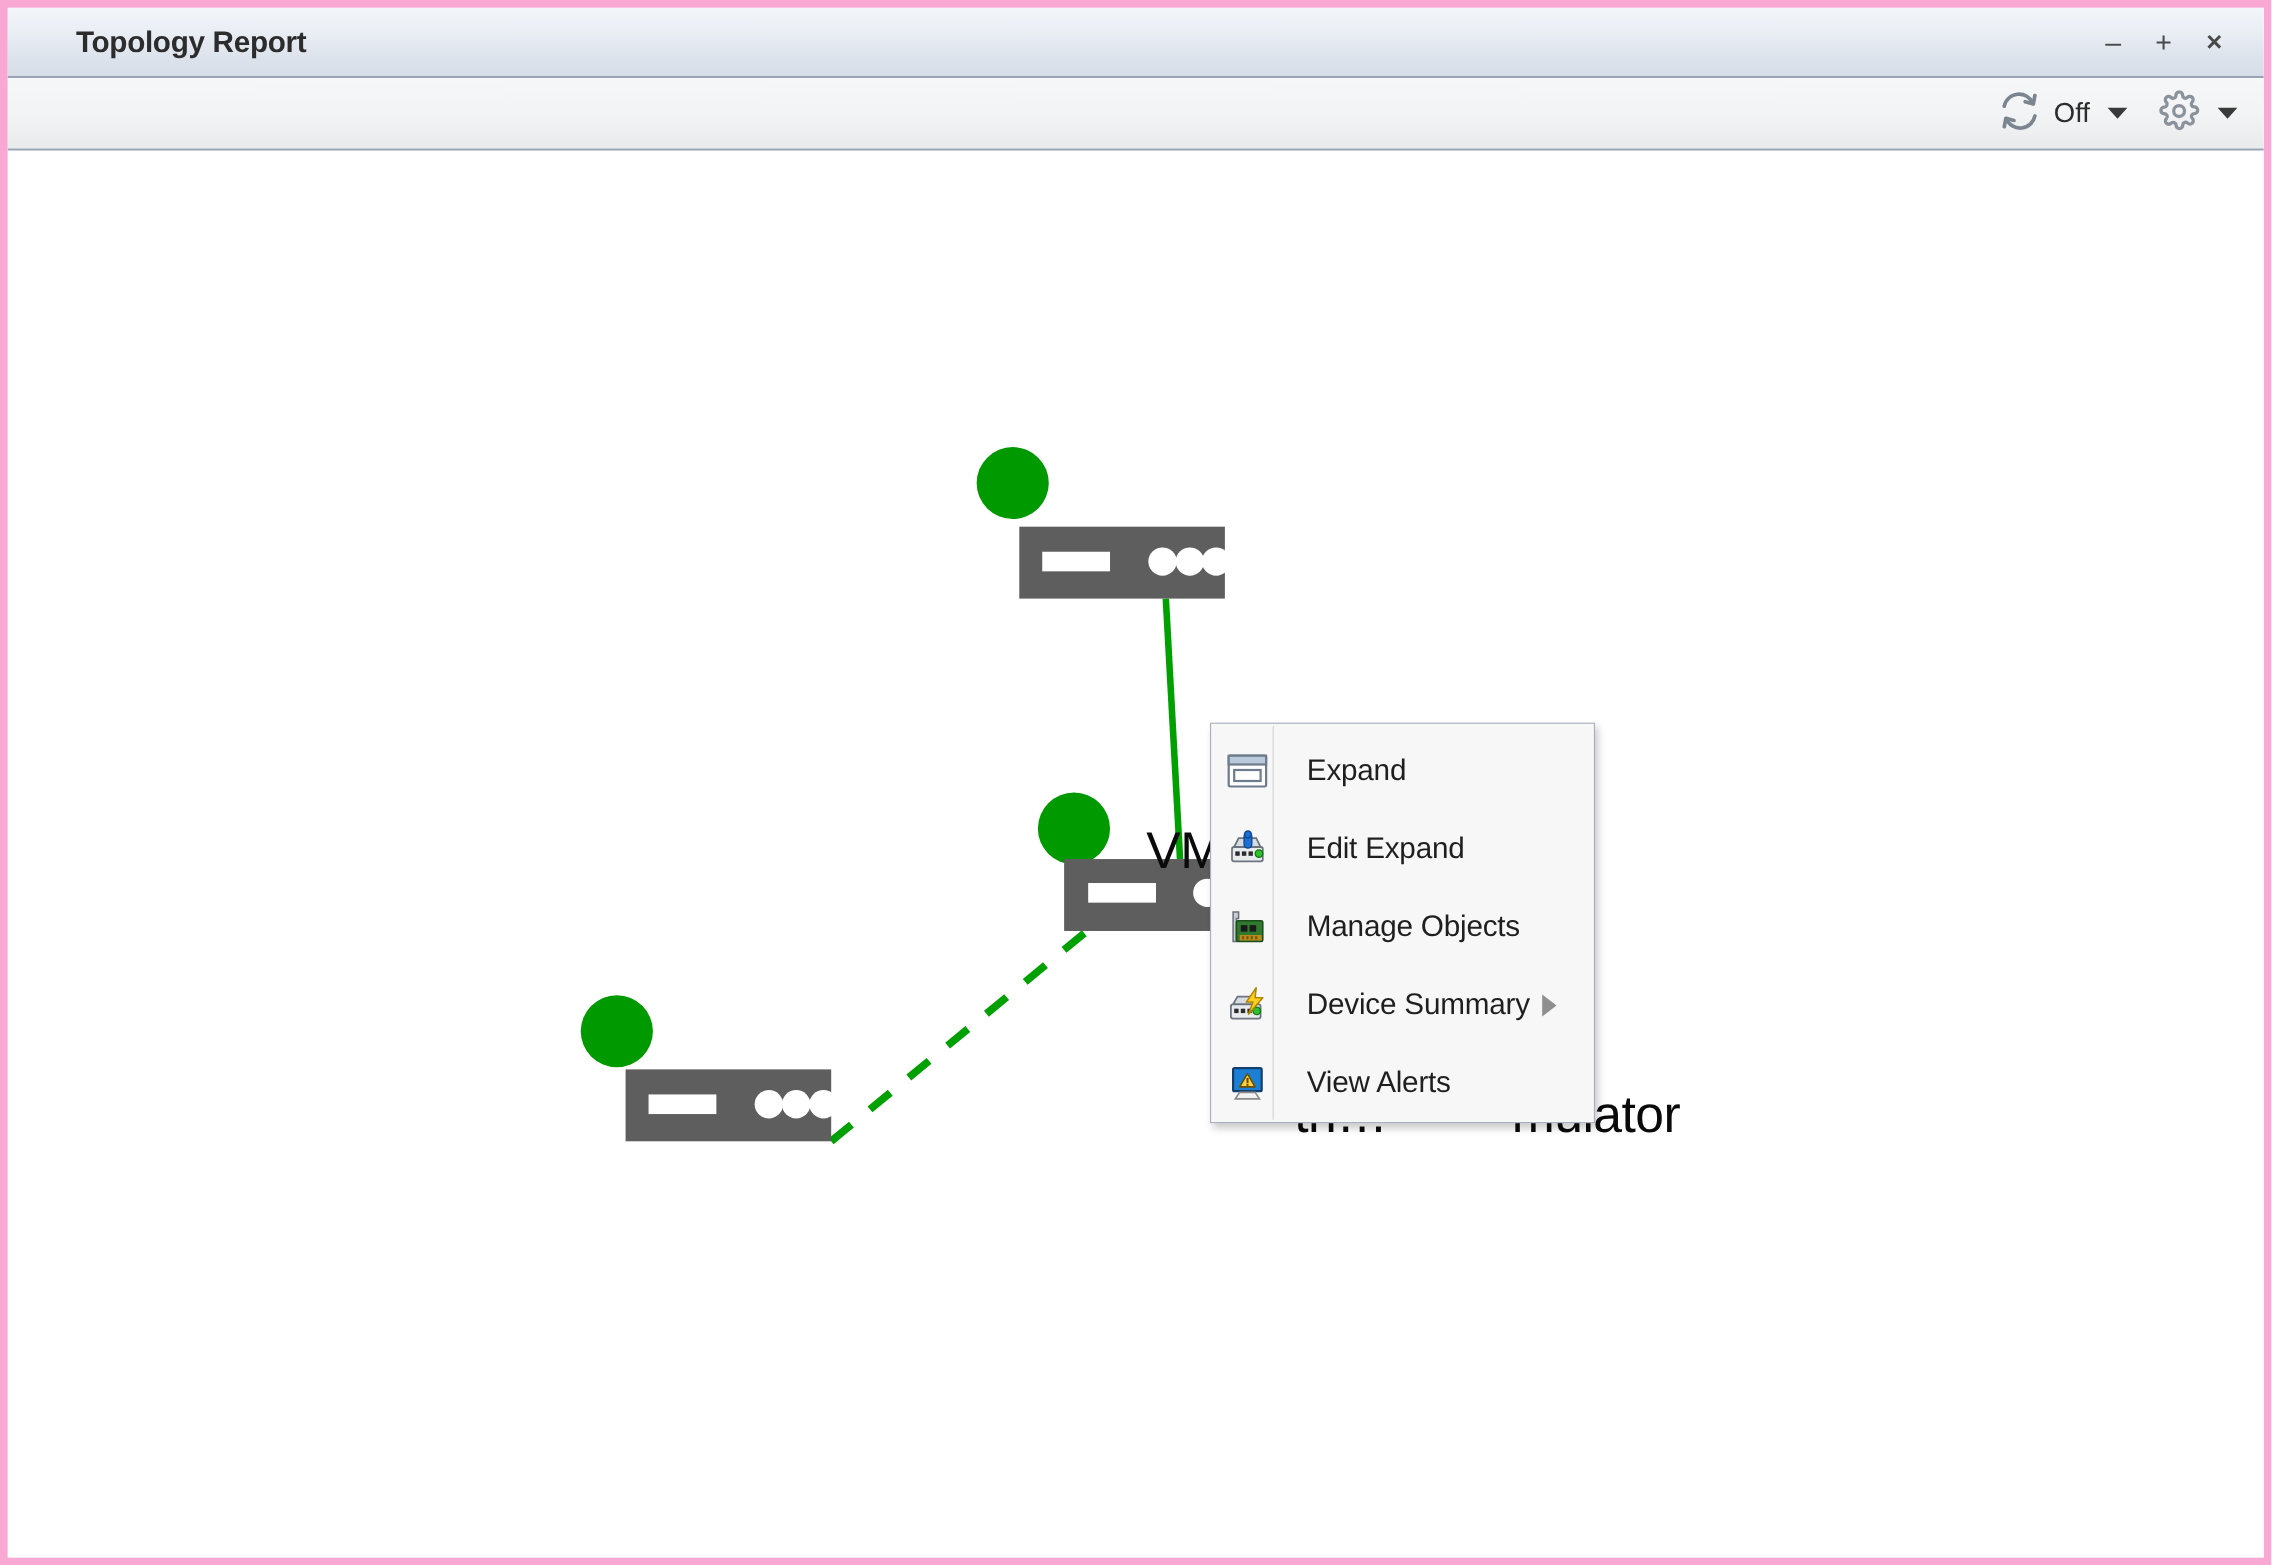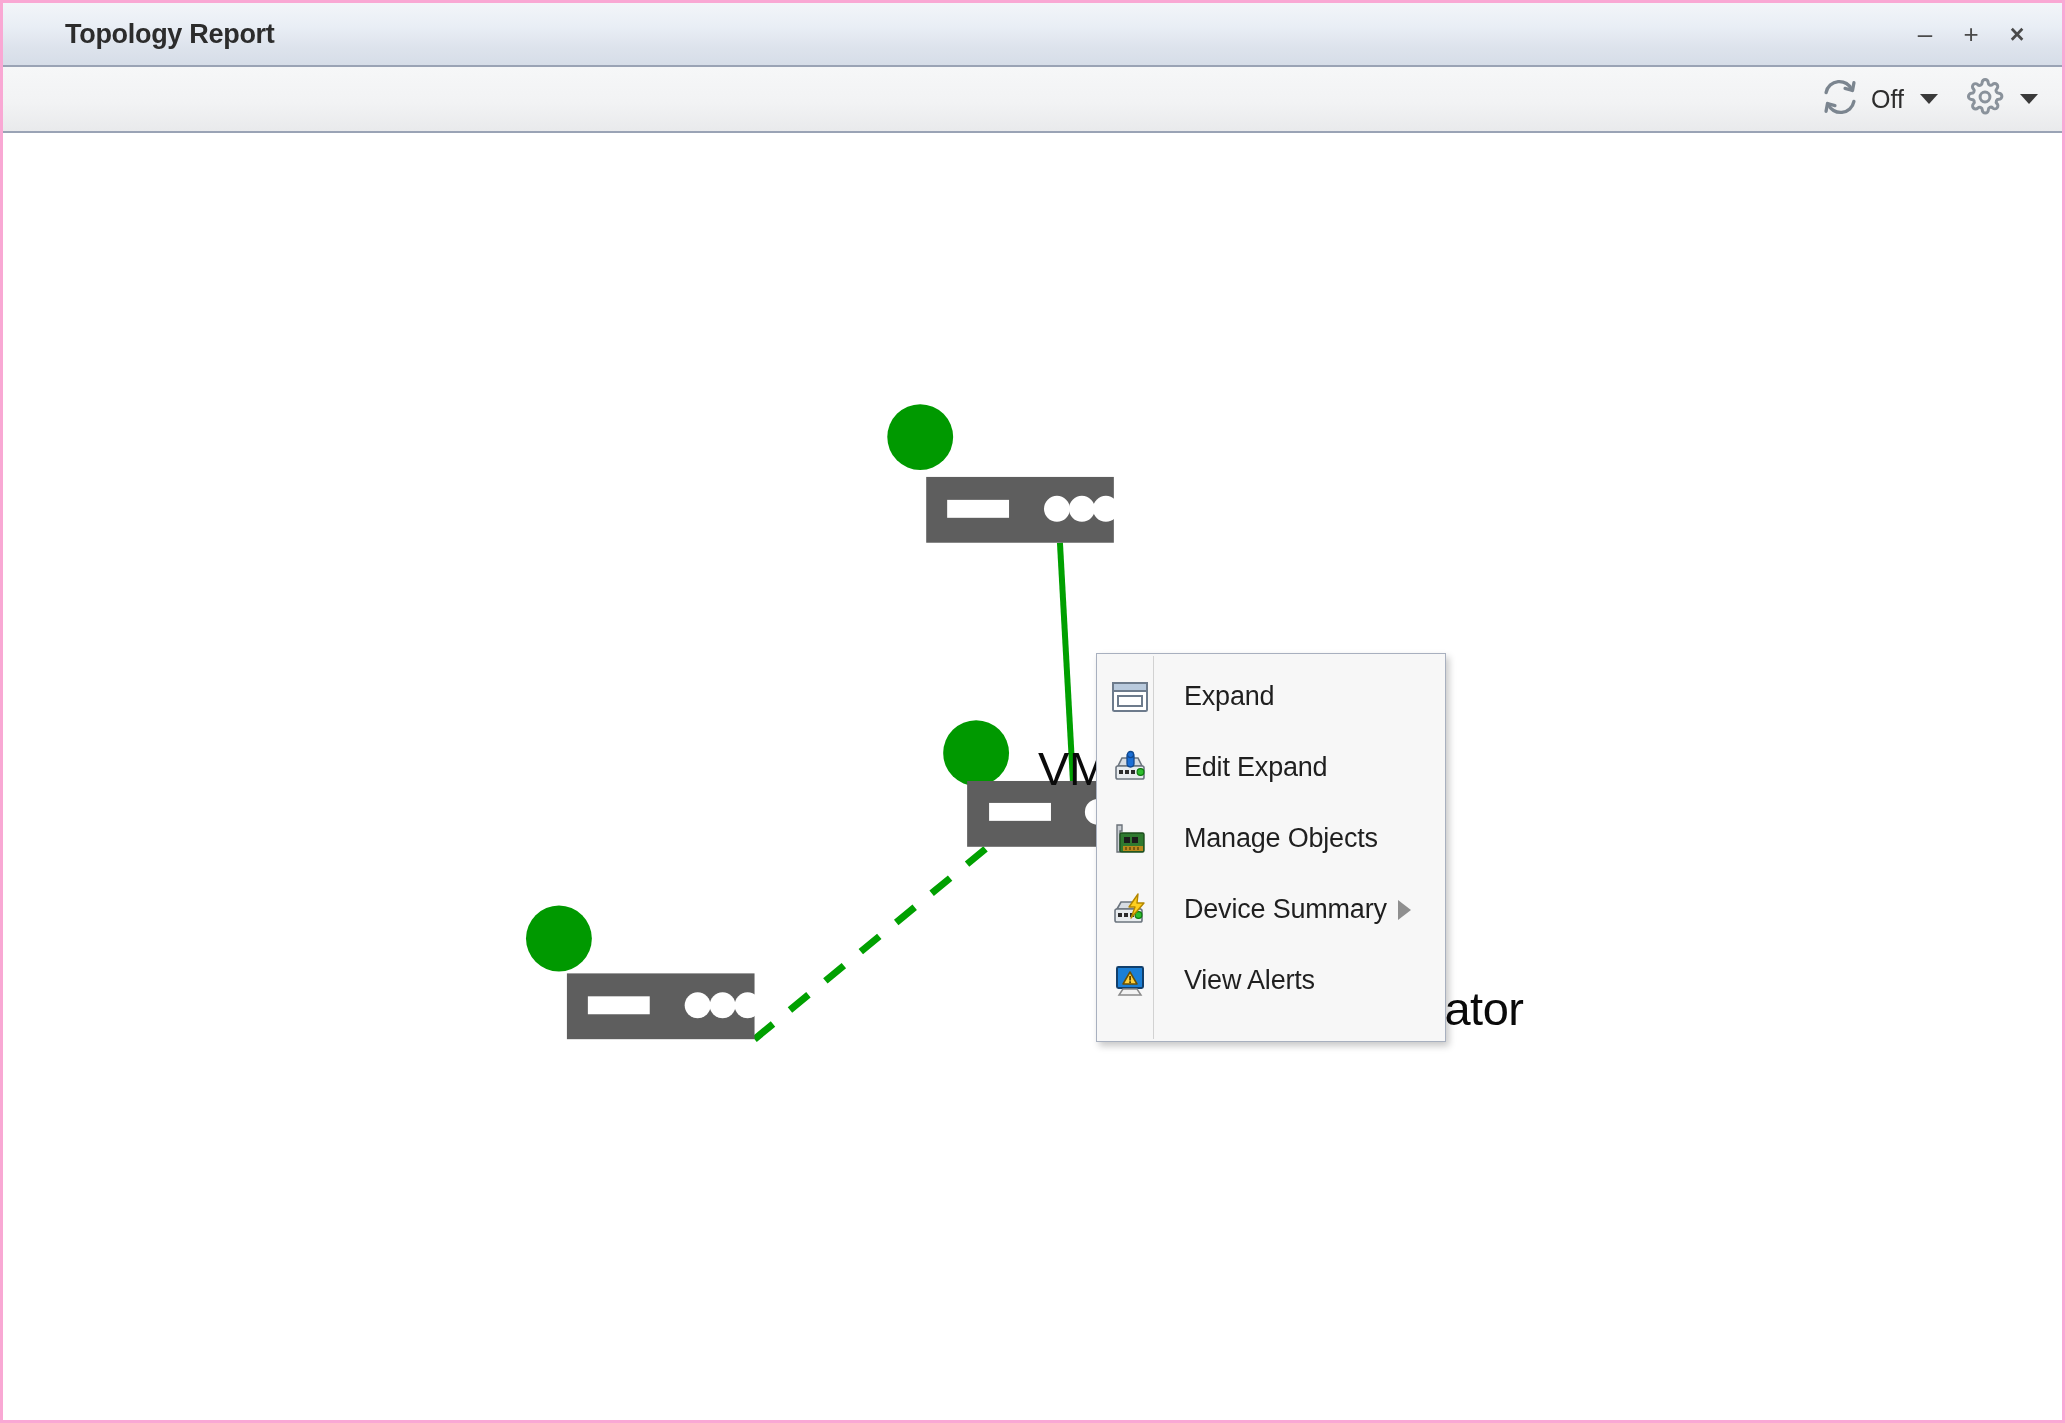--- a/index.html
+++ b/index.html
@@ -11,21 +11,21 @@
     font-family: "Liberation Sans", sans-serif;
     -webkit-font-smoothing: antialiased;
   }
 
   .app-window {
     position: relative;
     width: 2065px;
     height: 1423px;
     box-sizing: border-box;
     background: #ffffff;
-    border: 3px solid #f9a8d4;
+    border: 7px solid #f9a8d4;
     overflow: hidden;
   }
 
   
   .titlebar {
     position: absolute;
     left: 0; top: 0;
     width: 100%;
     height: 64px;
     box-sizing: border-box;
@@ -128,21 +128,21 @@
   
   .ctx-menu {
     position: absolute;
     left: 1093px;
     top: 520px;
     width: 350px;
     box-sizing: border-box;
     background: #f7f7f7;
     border: 1px solid #a8b0bf;
     box-shadow: 3px 4px 7px rgba(0,0,0,0.22);
-    padding: 7px 0 25px 0;
+    padding: 7px 0 0 0;
     z-index: 50;
   }
   .ctx-gutter {
     position: absolute;
     left: 56px;
     top: 2px;
     bottom: 2px;
     width: 1px;
     background: #d2d2d2;
   }

